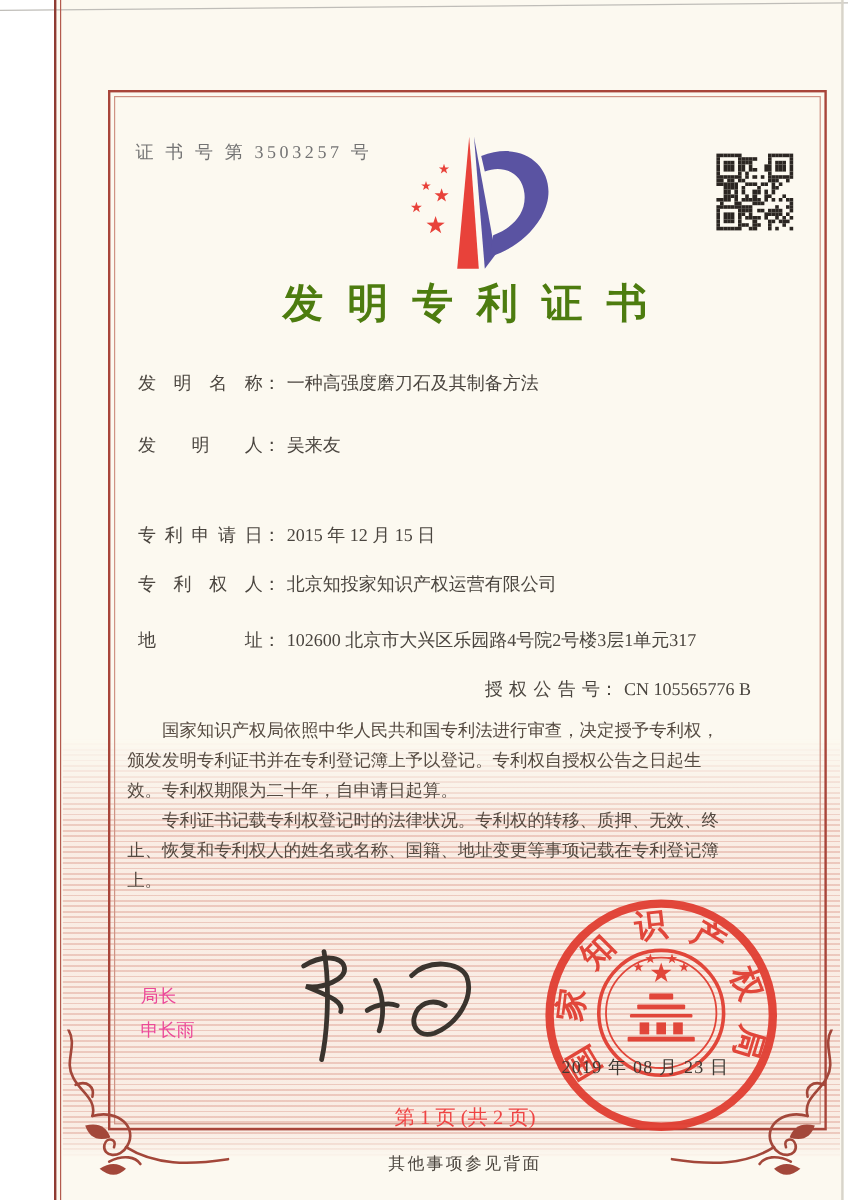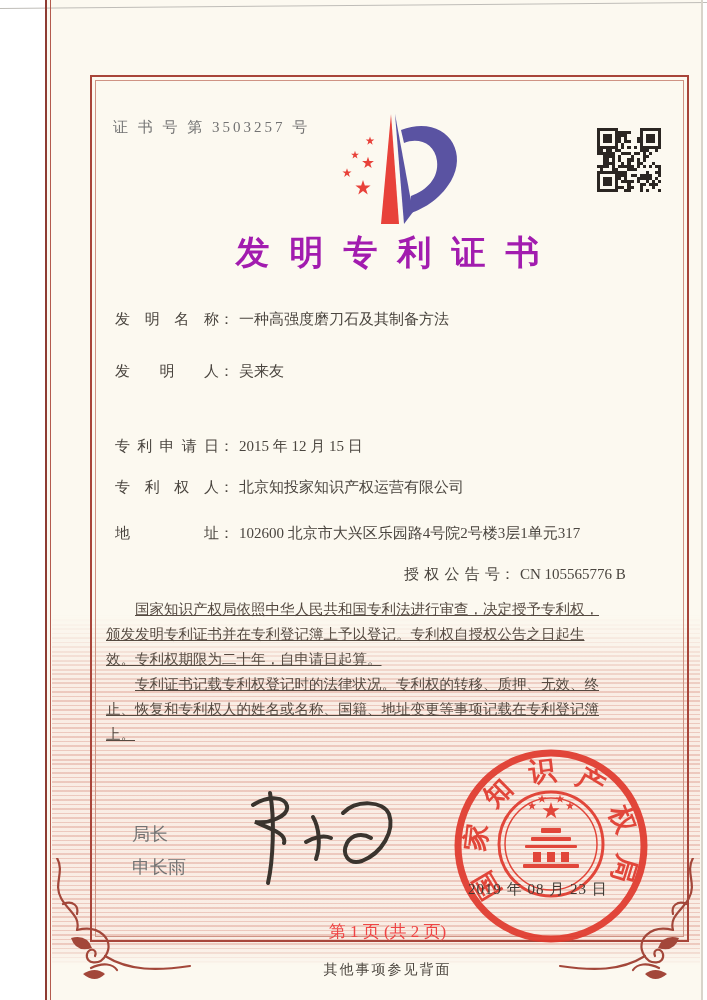--- a/index.html
+++ b/index.html
@@ -16,29 +16,29 @@
      -webkit-mask-image:linear-gradient(to bottom, transparent 0, #000 22%, #000 94%, transparent);
      mask-image:linear-gradient(to bottom, transparent 0, #000 22%, #000 94%, transparent);}
   .frame{position:absolute;left:90px;top:75px;width:595px;height:863px;border:2px solid #a8453a;}
   .frame-inner{position:absolute;inset:3px;border:1px solid #cf9384;}
   .cert-no{position:absolute;left:113px;top:118px;font-size:15px;letter-spacing:3px;color:#737373;}
   .logo{position:absolute;left:320px;top:110px;}
   .qr{position:absolute;left:597px;top:128px;width:64px;height:64px;display:grid;
       grid-template-columns:repeat(21,1fr);grid-template-rows:repeat(21,1fr);}
   .qr .d{background:#2b2622;}
   .title{position:absolute;left:90px;top:230px;width:595px;text-align:center;font-size:34px;
-         font-weight:bold;letter-spacing:20px;text-indent:20px;color:#a21caf;}
+         font-weight:bold;letter-spacing:20px;text-indent:20px;color:#4d7c0f;}
   .row{position:absolute;left:115px;width:545px;font-size:15px;color:#4a453f;white-space:nowrap;}
   .lab{display:inline-block;width:104px;text-align:justify;text-align-last:justify;vertical-align:top;}
   .val{padding-left:5px;}
   .grant2{position:absolute;left:273px;top:0;}
   .grant2 .lab{width:96px;margin-left:16px;}
-  .paras{position:absolute;left:106px;top:597px;width:494px;font-size:14.5px;line-height:1.72;color:#554a41;text-decoration:underline;}
+  .paras{position:absolute;left:106px;top:597px;width:494px;font-size:14.5px;line-height:1.72;color:#554a41;}
   .paras p{margin:0;text-indent:2em;}
-  .signer{position:absolute;left:132px;top:818px;font-size:18px;color:#737373;line-height:1.85;}
+  .signer{position:absolute;left:117px;top:818px;font-size:15px;color:#ec4899;line-height:1.85;}
   .signature{position:absolute;left:225px;top:785px;}
   .seal{position:absolute;left:453px;top:748px;opacity:0.92;}
   .seal text{font-family:"Liberation Serif","DejaVu Serif",serif;font-weight:bold;}
   .seal-date{position:absolute;left:468px;top:880px;font-size:15px;letter-spacing:1px;color:#3e3933;z-index:5;}
   .page-ind{position:absolute;left:90px;top:920px;width:595px;text-align:center;font-size:17px;color:#ef4444;}
   .back-note{position:absolute;left:90px;top:961px;width:595px;text-align:center;font-size:14px;color:#4c463f;letter-spacing:2px;}
   .orn{position:absolute;}
   .orn-br{transform:scaleX(-1);}
 </style>
 </head>

